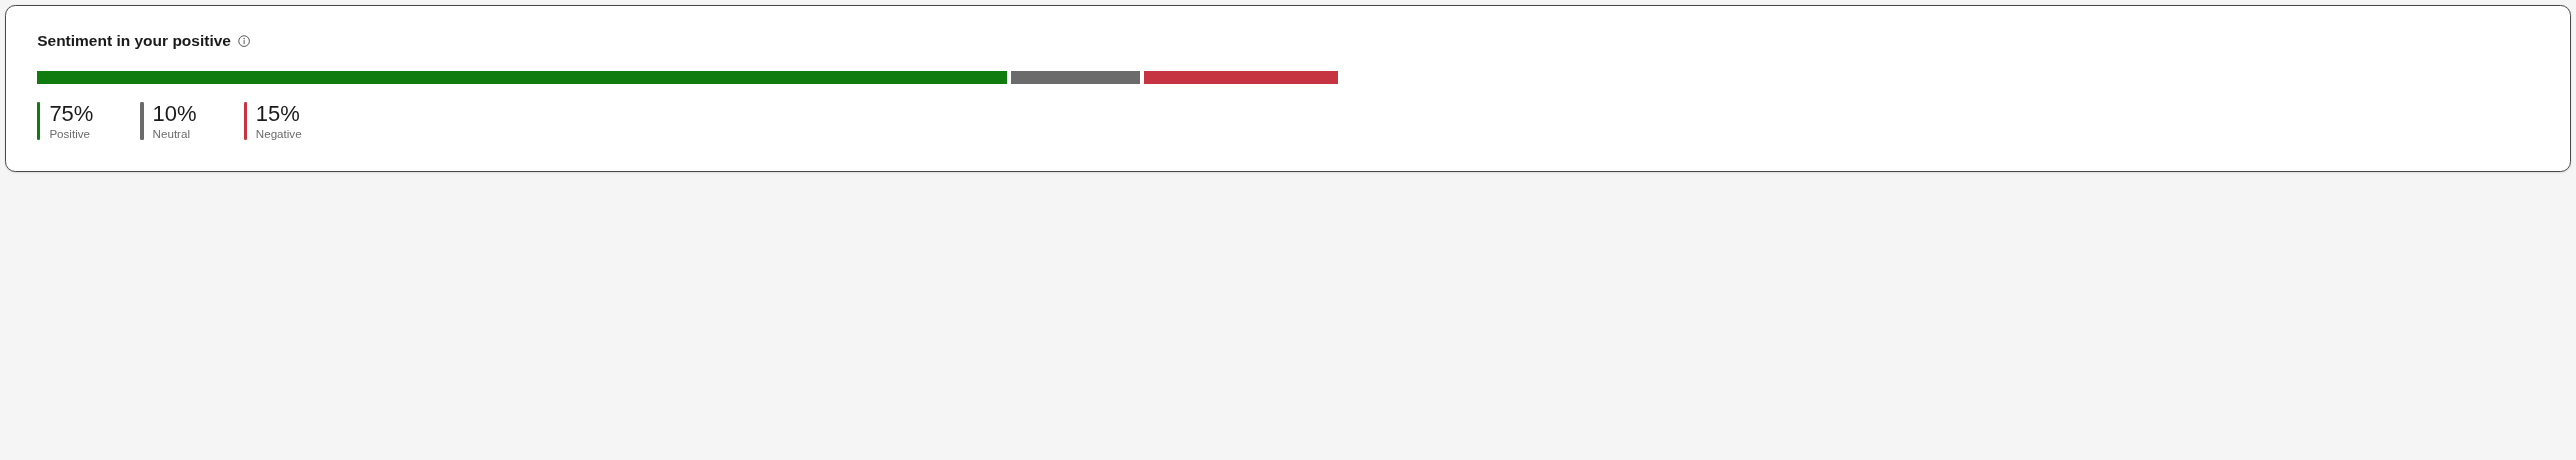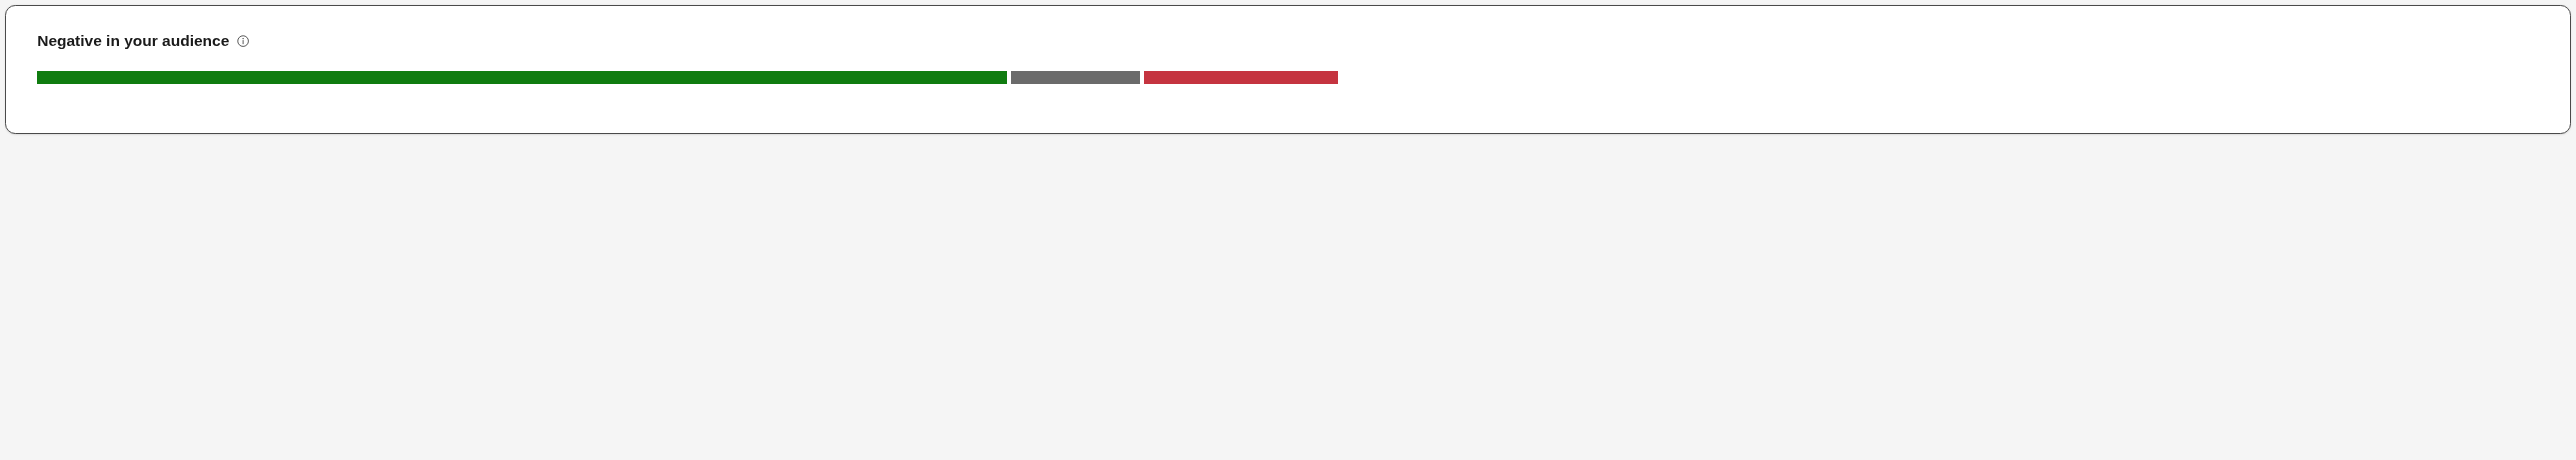--- a/index.html
+++ b/index.html
@@ -117,35 +117,58 @@
       font-weight: 400;
       color: #6b6b6b;
       margin-top: 1.3px;
     }
   </style>
 </head>
 <body>
 
 <div class="card">
   <div class="header-row">
-    <h2 class="header-title">Negative in your audience</h2>
+    <h2 class="header-title">Sentiment in your positive</h2>
     <span class="info-icon">
       <svg viewBox="0 0 24 24" fill="none" stroke="currentColor" stroke-width="1.5">
         <circle cx="12" cy="12" r="9"></circle>
         <circle cx="12" cy="8" r="0.5" fill="currentColor"></circle>
         <line x1="12" y1="11" x2="12" y2="16.5" stroke-linecap="round"></line>
       </svg>
     </span>
   </div>
 
   <div class="content-row">
 
     <div class="right-section">
       <div class="bar-track">
         <div class="bar-segment" style="flex:75 0 0;background:#107c10;"></div>
         <div class="bar-segment" style="flex:10 0 0;background:#6b6b6b;"></div>
         <div class="bar-segment" style="flex:15 0 0;background:#c53440;"></div>
       </div>
 
+      <div class="legend-row">
+        <div class="legend-item">
+          <div class="legend-tick" style="background:#107c10;"></div>
+          <div class="legend-text">
+            <span class="legend-value">75%</span>
+            <span class="legend-label">Positive</span>
+          </div>
+        </div>
+        <div class="legend-item">
+          <div class="legend-tick" style="background:#6b6b6b;"></div>
+          <div class="legend-text">
+            <span class="legend-value">10%</span>
+            <span class="legend-label">Neutral</span>
+          </div>
+        </div>
+        <div class="legend-item">
+          <div class="legend-tick" style="background:#c53440;"></div>
+          <div class="legend-text">
+            <span class="legend-value">15%</span>
+            <span class="legend-label">Negative</span>
+          </div>
+        </div>
+      </div>
     </div>
   </div>
 </div>
 
 
 </body></html>

